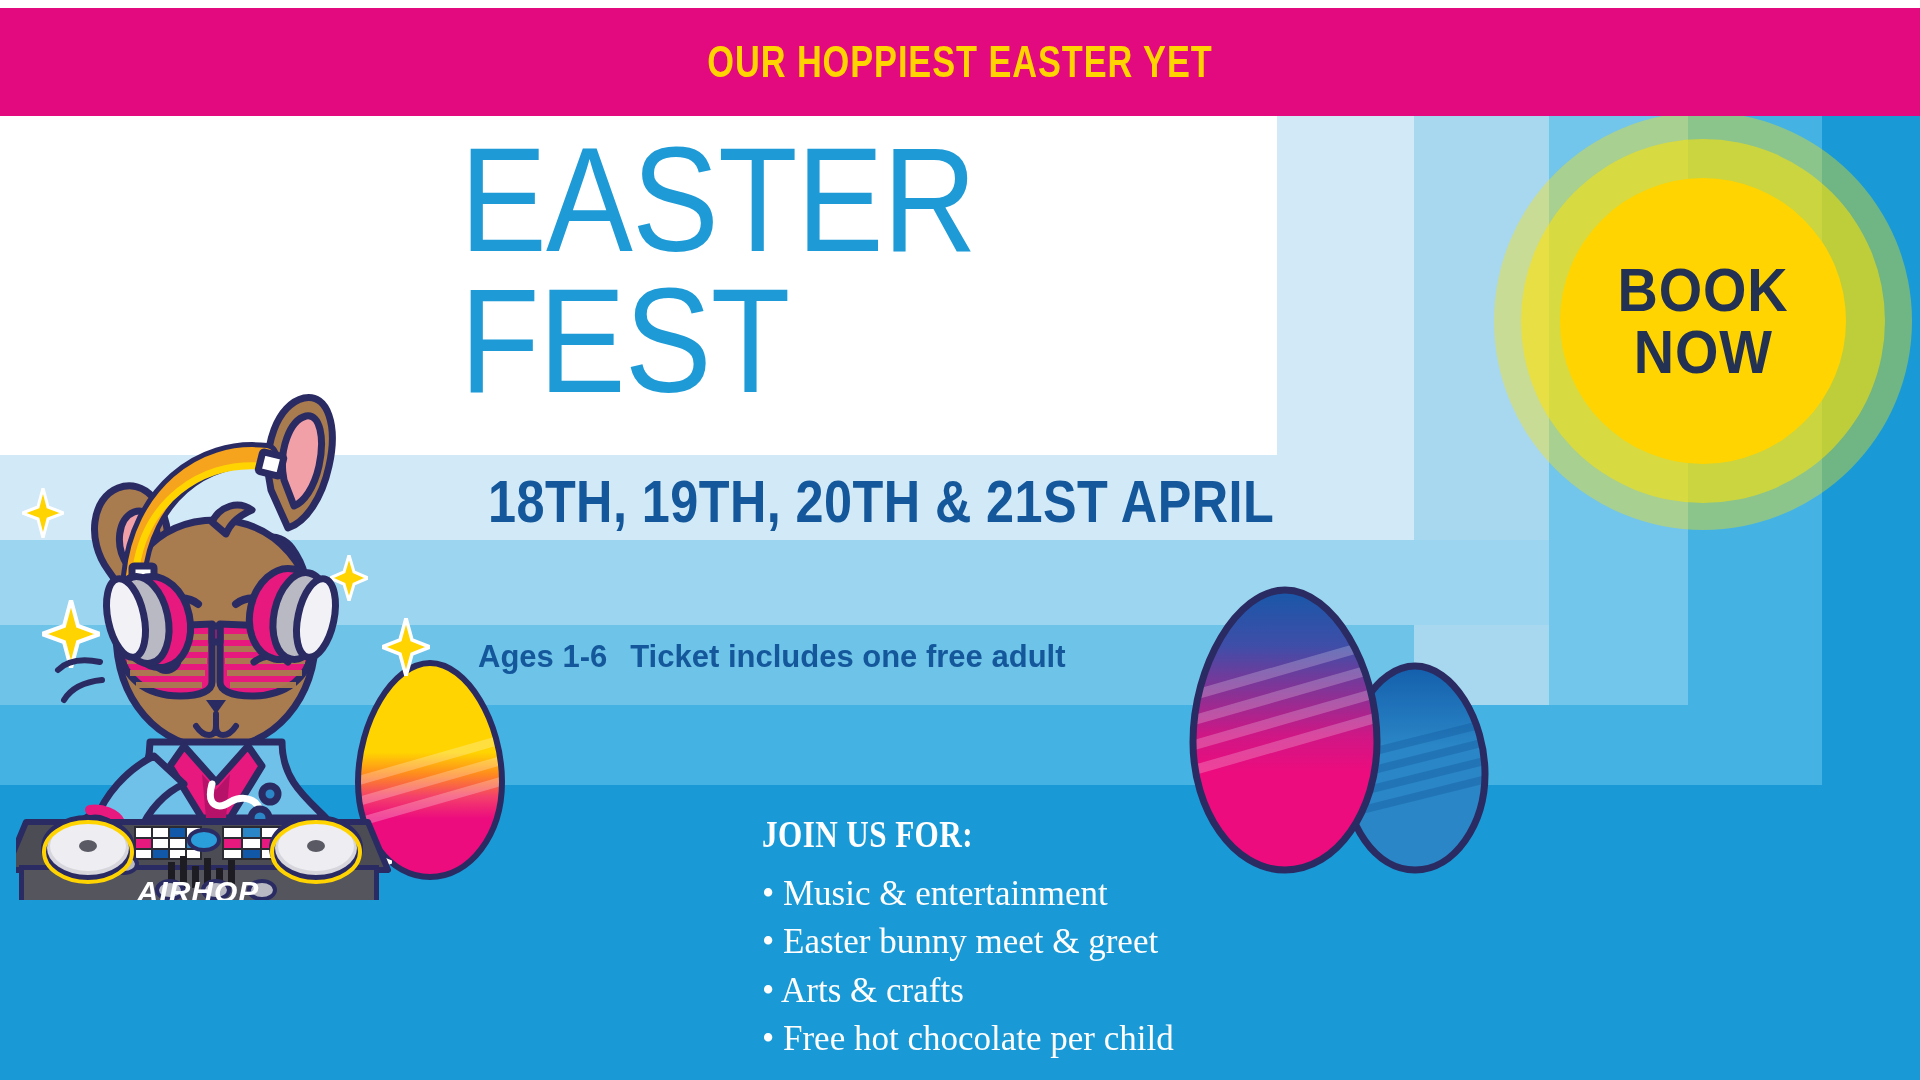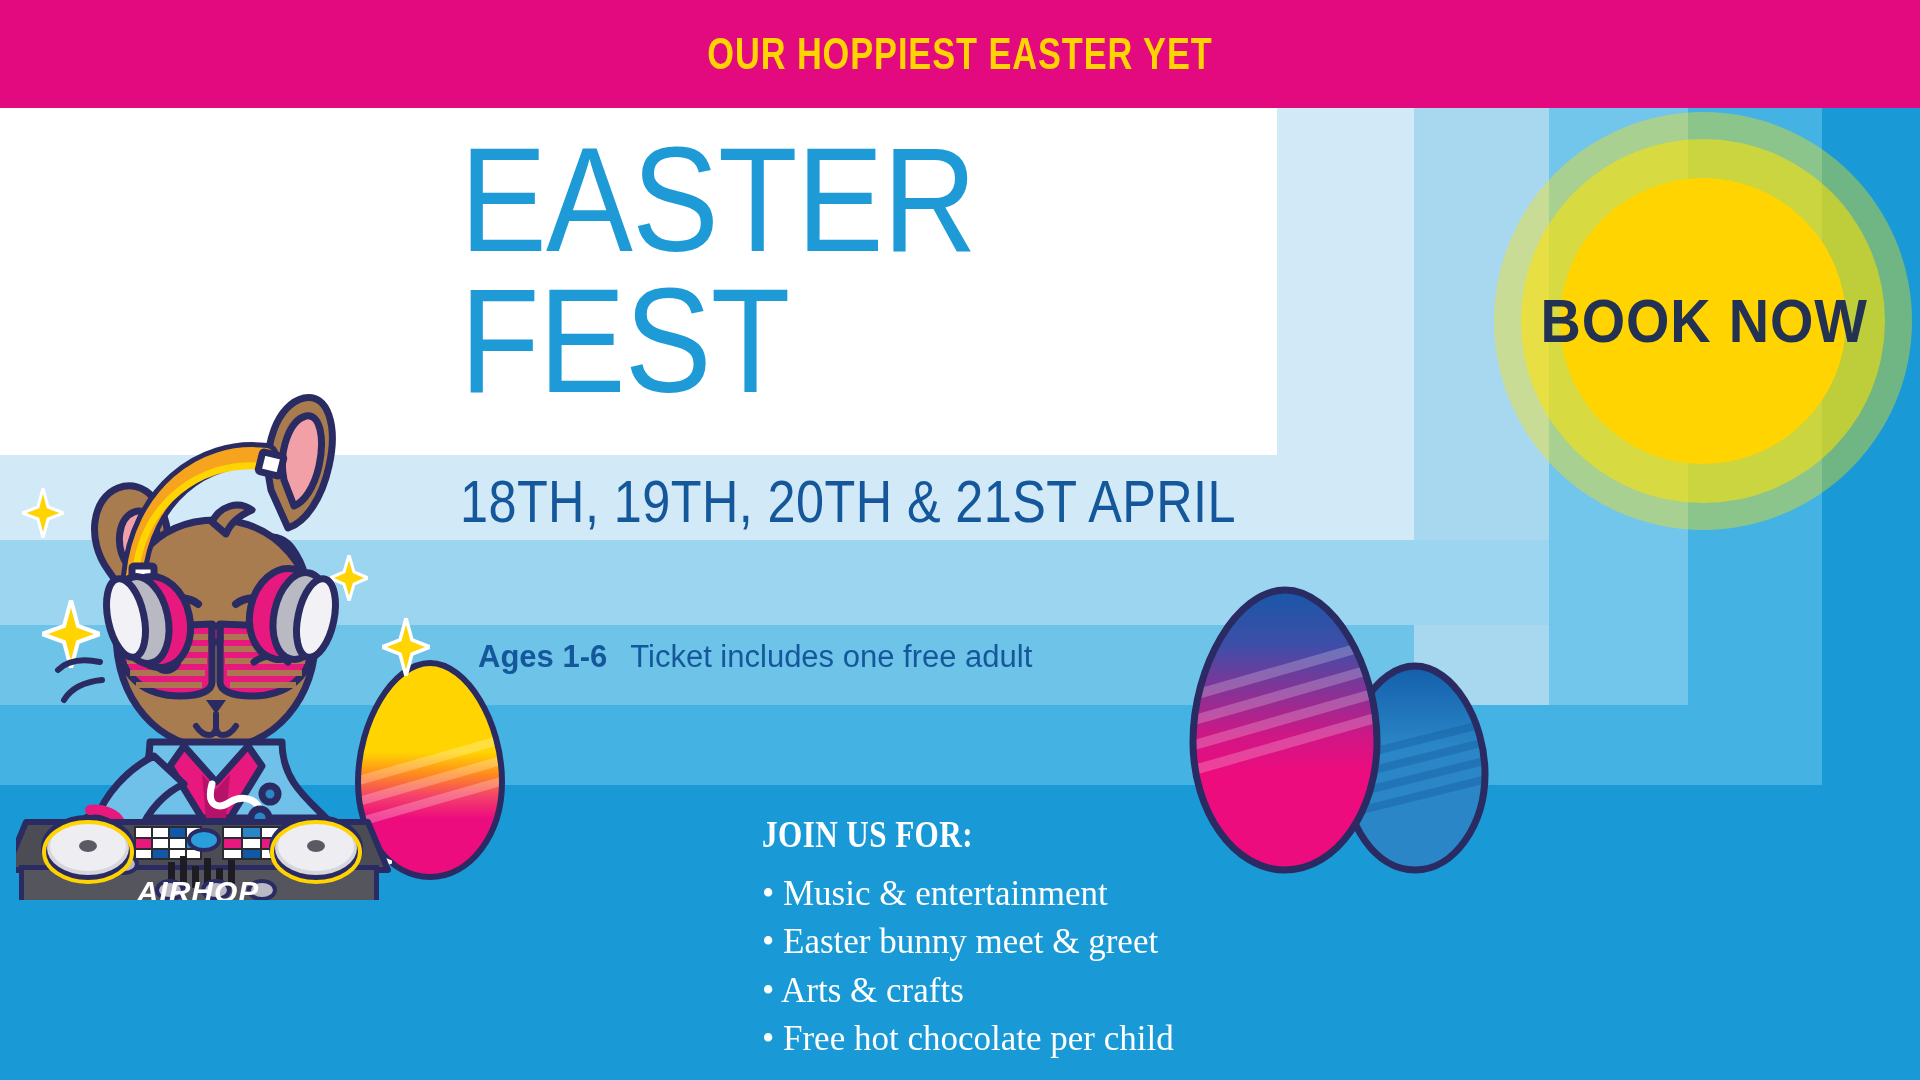--- a/index.html
+++ b/index.html
@@ -2,21 +2,21 @@
 <html><head>
 <meta charset="utf-8">
 <style>
   * { margin:0; padding:0; box-sizing:border-box; }
   html,body { width:1920px; height:1080px; overflow:hidden; background:#fff;
               font-family:"Liberation Sans", sans-serif; }
 
   #banner { position:relative; width:1920px; height:1080px; overflow:hidden; }
 
   
-  .topbar { position:absolute; left:0; top:0; width:1920px; height:108px;
+  .topbar { position:absolute; left:0; top:8px; width:1920px; height:108px;
             background:#E3097E; z-index:40; }
   .topbar-text { position:absolute; left:0; top:0; width:1920px; height:108px;
                  display:flex; align-items:center; justify-content:center;
                  color:#FFD400; font-weight:bold; font-size:44px;
                  letter-spacing:1.2px; transform:scaleX(.78);
                  transform-origin:center center; white-space:nowrap; }
 
   
   .bg { position:absolute; left:0; top:108px; width:1920px; height:972px; z-index:0; }
   .vstripe { position:absolute; top:0; height:972px; }
@@ -34,52 +34,52 @@
              background:#44B3E3; z-index:6; }
   .panel-e { position:absolute; left:0; top:785px; width:1920px; height:295px;
              background:#199AD6; z-index:6; }
 
   
   .title { position:absolute; left:460px; top:130px; z-index:12;
            color:#1E9BD7; font-weight:normal; font-size:148px; line-height:.95;
            letter-spacing:-1px; }
   .title .ln { display:block; transform:scaleX(.88); transform-origin:left center; }
 
-  .dateline { position:absolute; left:460px; z-index:12; color:#14589B;
-              font-weight:normal; font-size:60px; letter-spacing:.5px;
+  .dateline { position:absolute; left:488px; z-index:12; color:#14589B;
+              font-weight:bold; font-size:60px; letter-spacing:.5px;
               white-space:nowrap; }
   .dateline span { display:inline-block; transform:scaleX(.84);
                    transform-origin:left center; }
   #date1 { top:467px; }
   #date2 { top:552px; }
 
   .agesrow { position:absolute; left:478px; top:639px; z-index:12;
              color:#14589B; font-size:31px; white-space:nowrap;
              display:flex; align-items:baseline; }
   .agesrow .ages { font-weight:bold; margin-right:23px; }
-  .agesrow .ticket { font-weight:normal; }
+  .agesrow .ticket { font-weight:bold; }
 
   
   .joinblock { position:absolute; left:762px; top:812px; z-index:20; color:#fff;font-family:Liberation Serif, serif; }
   .joinhead { font-weight:bold; font-size:38px; letter-spacing:.5px;
               transform:scaleX(.82); transform-origin:left center;
               margin-bottom:14px; }
   .joinlist { list-style:none; }
   .joinlist li { font-size:35px; line-height:1.38; font-weight:normal;
                  white-space:nowrap; }
 
   
   .booknow { position:absolute; left:1494px; top:112px; width:418px; height:418px;
              z-index:30; }
   .halo { position:absolute; border-radius:50%; }
   .halo1 { left:0;   top:0;   width:418px; height:418px; background:rgba(255,226,0,.38); }
   .halo2 { left:27px; top:27px; width:364px; height:364px; background:rgba(255,226,0,.55); }
   .core  { position:absolute; left:66px; top:66px; width:286px; height:286px;
            border-radius:50%; background:#FFD400;
-           display:flex; flex-direction:row; align-items:center;
+           display:flex; flex-direction:column; align-items:center;
            justify-content:center; }
   .core .bn { color:#233253; font-weight:bold; font-size:62px; line-height:1.0;
               letter-spacing:1px; transform:scaleX(.9); }
 
   
   .spark { position:absolute; z-index:22; }
   .spark svg { display:block; }
 
   
   .mascot { position:absolute; left:16px; top:370px; width:400px; height:530px;

